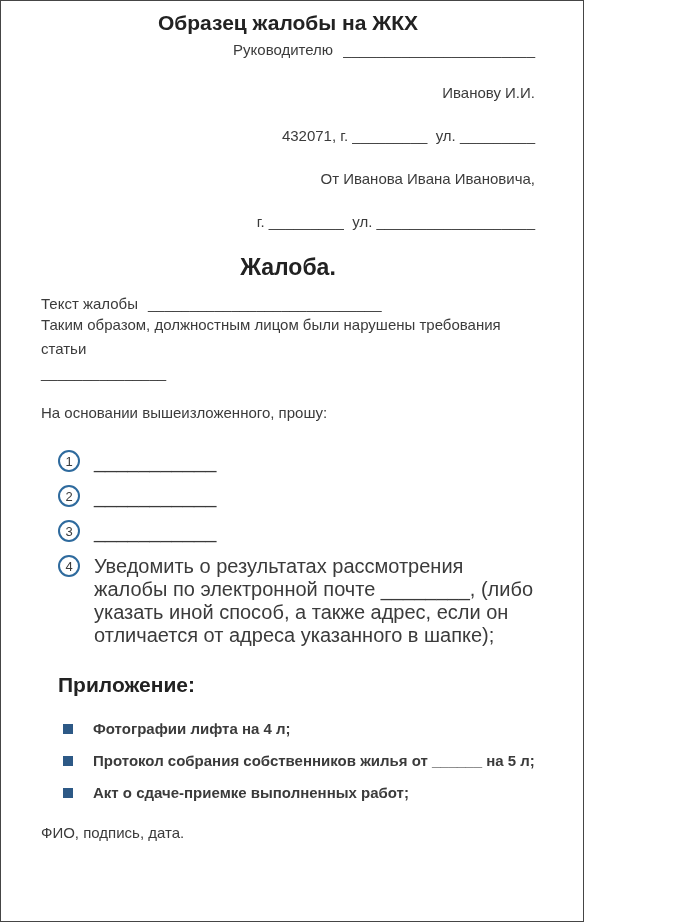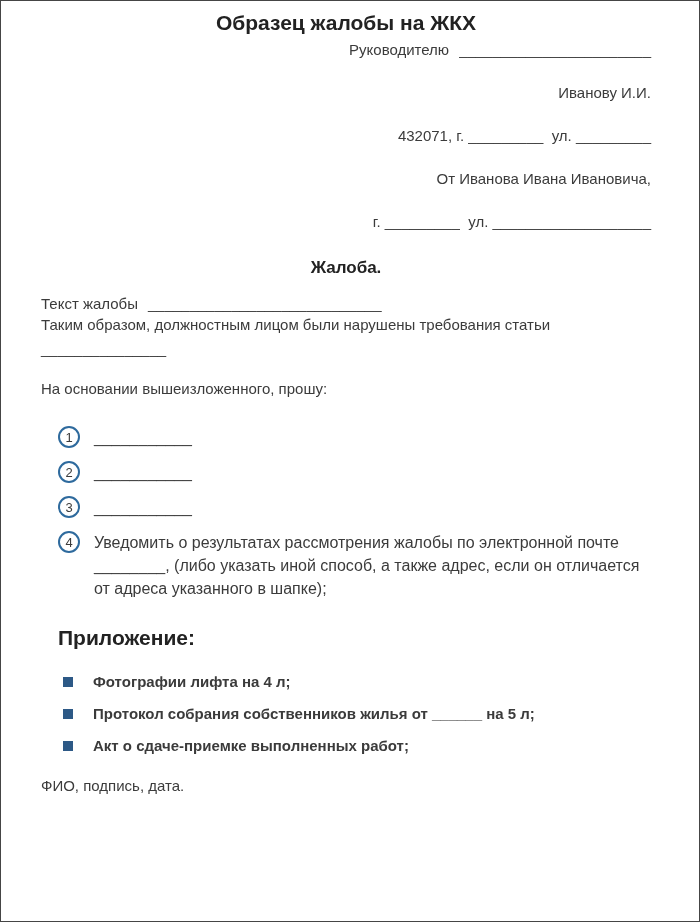--- a/index.html
+++ b/index.html
@@ -4,21 +4,21 @@
 <style>
   :root {
     --accent-circle: #2e6a9d;
     --accent-square: #2d5986;
     --text: #3b3b3b;
     --heading: #222222;
     --page-border: #454545;
   }
   html, body { margin: 0; padding: 0; background: #fff; }
   .page {
-    width: 700px;
+    width: 584px;
     height: 922px;
     box-sizing: border-box;
     border: 1px solid var(--page-border);
     background: #ffffff;
     padding: 0 48px 0 40px;
     font-family: "Liberation Sans", sans-serif;
     color: var(--text);
     overflow: hidden;
   }
   .title {
@@ -33,21 +33,21 @@
   .hdr-line {
     text-align: right;
     font-size: 15px;
     line-height: 19px;
     margin: 24px 0 0 0;
     white-space: pre-wrap;
   }
   .hdr-line.first { margin-top: 0; }
   .blank-gap { display: inline-block; width: 10px; }
   .subject {
-    font-size: 17px;
+    font-size: 23px;
     font-weight: bold;
     color: var(--heading);
     text-align: center;
     margin: 26px 0 0 0;
     line-height: 21px;
   }
   .body-line {
     font-size: 15px;
     line-height: 19px;
     margin: 0;
@@ -76,21 +76,21 @@
     border-radius: 50%;
     display: flex;
     align-items: center;
     justify-content: center;
     font-size: 13px;
     line-height: 1;
     color: var(--text);
     margin-right: 14px;
   }
   .num-text {
-    font-size: 16px;
+    font-size: 20px;
     line-height: 23px;
     max-width: 575px;
     padding-top: 0px;
     white-space: pre-wrap;
   }
   .attach-heading {
     font-size: 21px;
     font-weight: bold;
     color: var(--heading);
     margin: 26px 0 0 17px;

